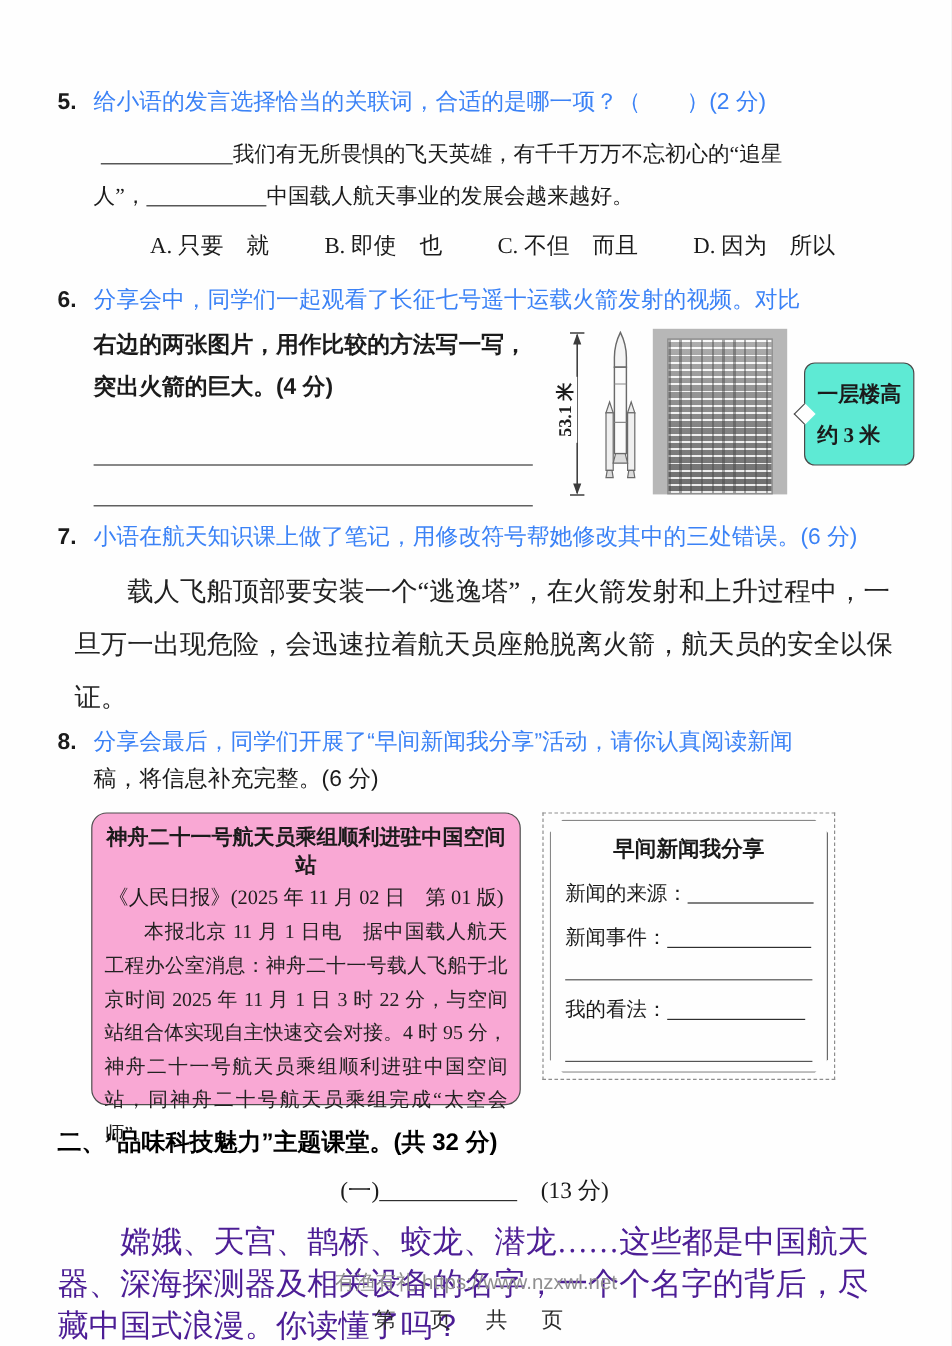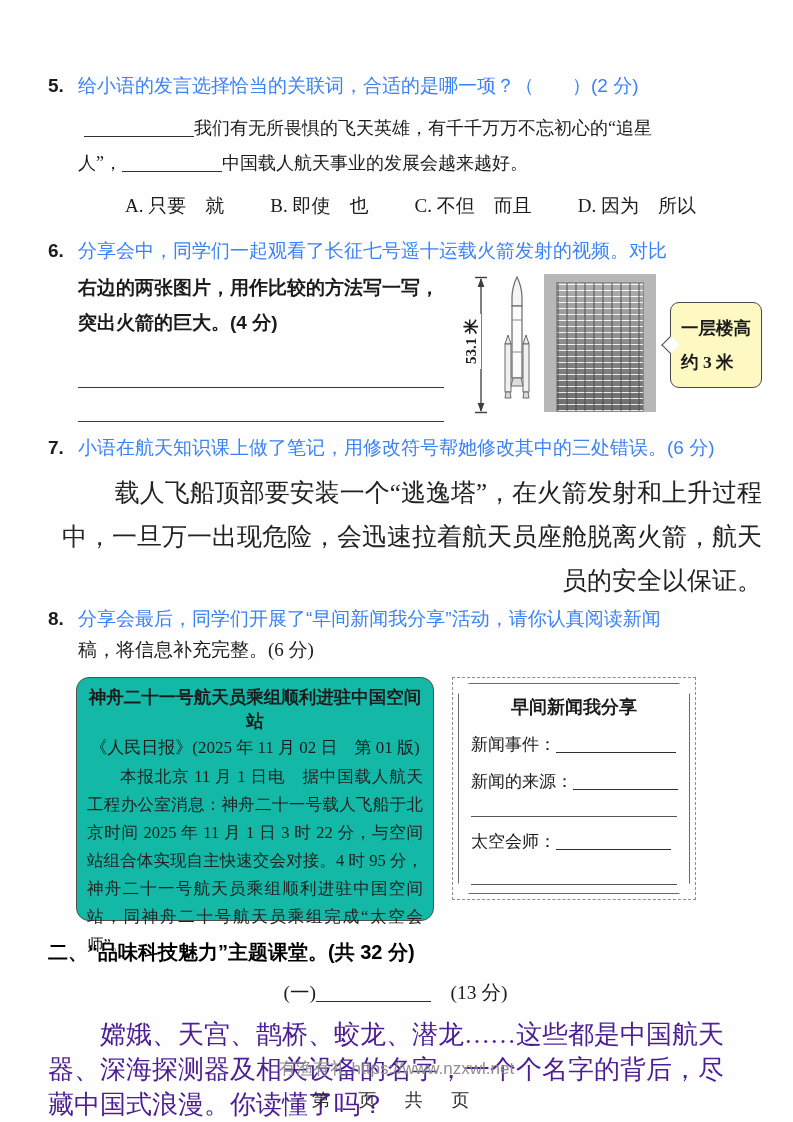--- a/index.html
+++ b/index.html
@@ -76,49 +76,49 @@
     width:88px; height:130px;
     background:
       repeating-linear-gradient(90deg, rgba(70,70,70,.45) 0 2px, transparent 2px 9px),
       repeating-linear-gradient(0deg, rgba(255,255,255,.85) 0 1.5px, rgba(90,90,90,.35) 1.5px 6px),
       linear-gradient(#dcdcdc, #9c9c9c 55%, #777);
     border:1px solid #8a8a8a;
   }
   .bubble {
     position:relative; margin-left:14px; margin-top:28px;
     border:1.6px solid #4a4a4a; border-radius:9px;
-    background:#fef9c3;
+    background:#5eead4;
     padding:8px 10px;
     font-size:17.5px; line-height:34px;
     white-space:nowrap;
   }
   .bubble::before {
     content:""; position:absolute; left:-7.5px; top:50%;
     width:12px; height:12px; background:#fefefe;
     border-left:1.6px solid #4a4a4a; border-bottom:1.6px solid #4a4a4a;
     transform:translateY(-50%) rotate(45deg);
   }
 
   
   .q7-block { margin-top:10px; }
   .q7-para {
     margin:10px 0 0 14px; width:700px;
-    font-size:25px; line-height:44px;
-    text-indent:2em; color:#222;text-align:right;
+    font-size:22px; line-height:44px;
+    text-indent:2em; color:#222;
   }
 
   
   .q8-block { margin-top:2px; }
-  .q8-stem2 { margin-left:30px; font-family:Liberation Serif, serif; font-size:19px; line-height:35px; }
+  .q8-stem2 { margin-left:30px; font-family:Liberation Sans, sans-serif; font-size:19px; line-height:35px; }
   .q8-boxes { display:flex; margin:10px 0 0 28px; gap:18px; }
   .news-box {
     width:358px; height:244px;
     border:1.7px solid #4f4f4f; border-radius:13px;
     padding:7px 10px 6px 10px;
-    background:#14b8a6;
+    background:#f9a8d4;
   }
   .news-headline {
     font-family:"Liberation Sans", sans-serif;
     font-weight:bold; font-size:17.5px; text-align:center; line-height:24px;
   }
   .news-source { font-size:17px; line-height:30px; text-align:center; }
   .news-body {
     font-size:16.5px; line-height:28px;
     text-align:justify; text-indent:2em; color:#222;
   }
@@ -257,28 +257,28 @@
         <div class="news-box">
           <div class="news-headline">神舟二十一号航天员乘组顺利进驻中国空间站</div>
           <div class="news-source">《人民日报》(2025 年 11 月 02 日　第 01 版)</div>
           <p class="news-body">本报北京 11 月 1 日电　据中国载人航天工程办公室消息：神舟二十一号载人飞船于北京时间 2025 年 11 月 1 日 3 时 22 分，与空间站组合体实现自主快速交会对接。4 时 95 分，神舟二十一号航天员乘组顺利进驻中国空间站，同神舟二十号航天员乘组完成“太空会师”。</p>
         </div>
 
         <div class="share-outer">
           <div class="share-inner">
             <div class="share-title">早间新闻我分享</div>
             <div class="share-row">
-              <span>新闻事件：</span><span class="blank w120"></span>
+              <span>新闻的来源：</span><span class="blank w105"></span>
             </div>
             <div class="share-row">
-              <span>新闻的来源：</span><span class="blank w105"></span>
+              <span>新闻事件：</span><span class="blank w120"></span>
             </div>
             <div class="share-full-line"></div>
             <div class="share-row">
-              <span>太空会师：</span><span class="blank w115"></span>
+              <span>我的看法：</span><span class="blank w115"></span>
             </div>
             <div class="share-full-line second"></div>
           </div>
         </div>
       </div>
     </section>
 
     <section>
       <div class="sec2-header">二、“品味科技魅力”主题课堂。(共 32 分)</div>
       <div class="sec2-sub">

